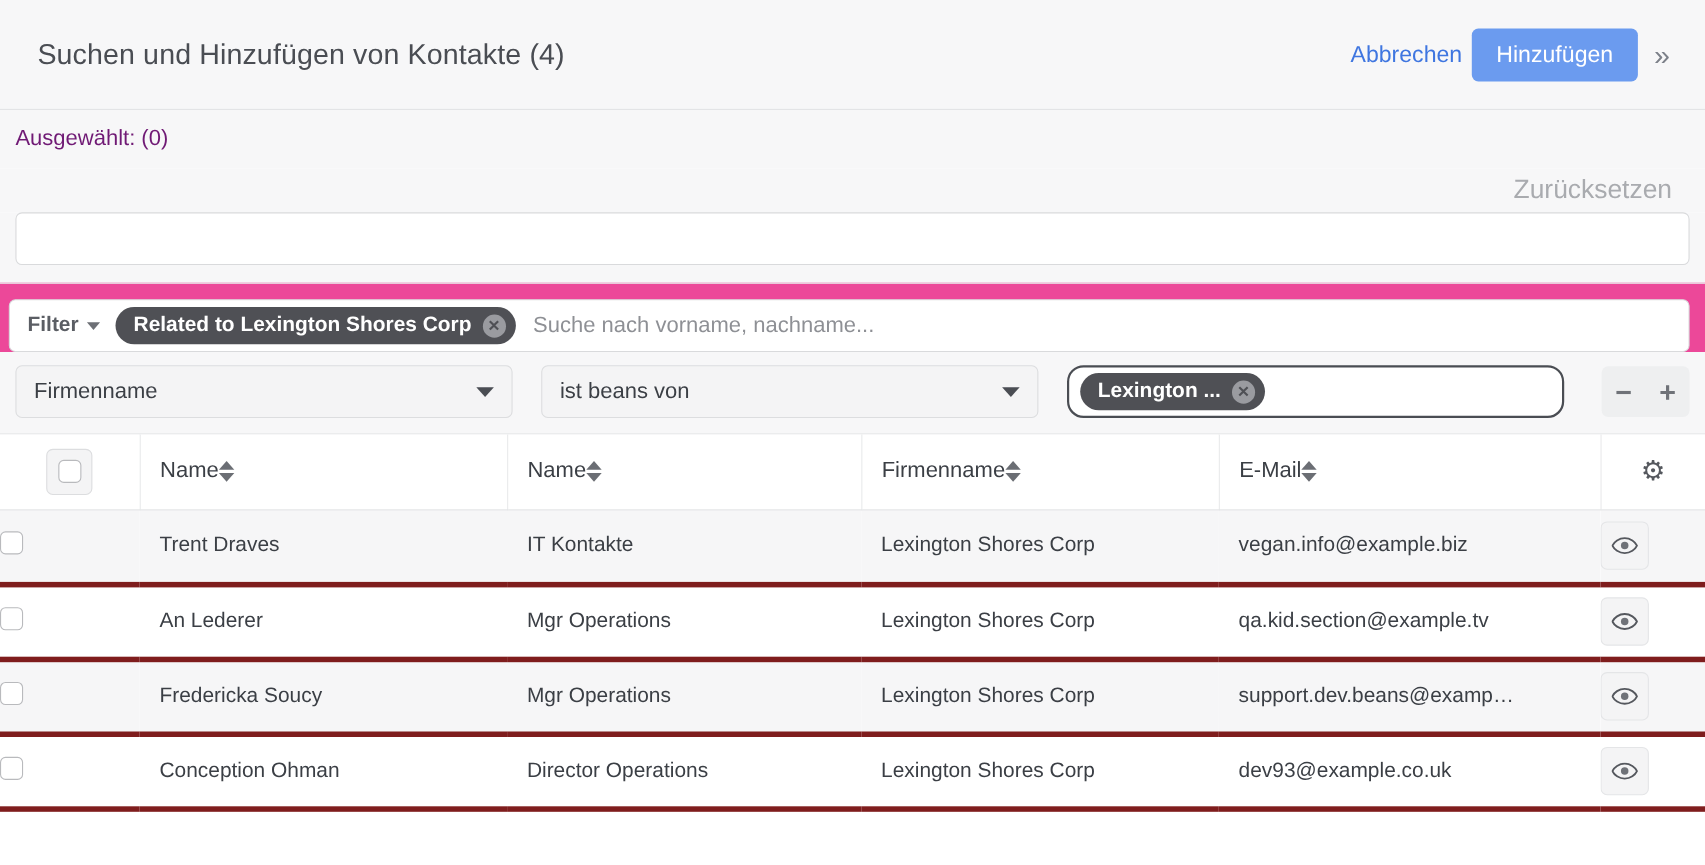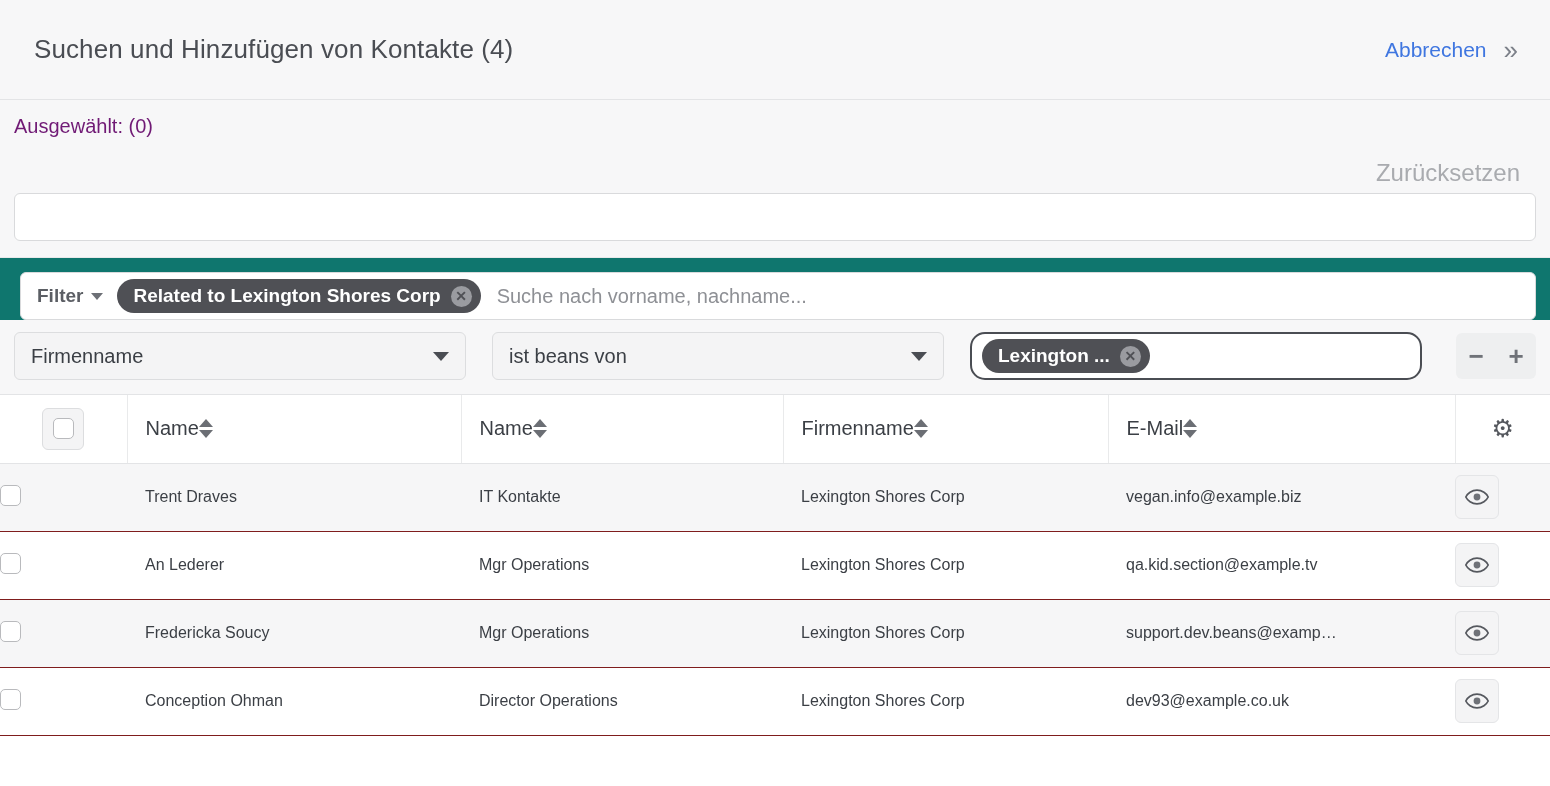--- a/index.html
+++ b/index.html
@@ -100,23 +100,23 @@
     border-radius: 6px;
     font-size: 19px;
     padding: 0 14px;
     font-family: inherit;
     color: #3b3f45;
     outline: none;
   }
 
   
   .filter-row-wrap {
-    background: #0f766e;
+    background: #ec4899;
     border-top: 1px solid #e8e9ea;
-    padding: 14px 14px 0 20px;
+    padding: 14px 14px 0 8px;
   }
   .filter-bar {
     height: 48px;
     background: #ffffff;
     border: 1px solid #d9dadc;
     border-radius: 6px;
     display: flex;
     align-items: center;
     padding: 0;
     overflow: hidden;
@@ -300,24 +300,24 @@
   }
   .gear {
     font-size: 25px;
     color: #55585e;
     cursor: pointer;
     line-height: 1;
   }
 
   tbody td {
     height: 68px;
-    font-size: 16px;
+    font-size: 19px;
     color: #3b3f45;
     padding: 0 18px;
-    border-bottom: 1px solid #7f1d1d;
+    border-bottom: 5px solid #7f1d1d;
     white-space: nowrap;
     overflow: hidden;
     text-overflow: ellipsis;
   }
   tbody tr.odd td { background: #f6f6f7; }
   tbody tr.even td { background: #ffffff; }
   td.col-check { text-align: center; padding: 0; }
   td.col-gear { text-align: center; padding: 0; }
   .eye-btn {
     width: 44px; height: 44px;
@@ -333,20 +333,21 @@
 </style>
 </head>
 <body>
 
 <div class="app">
 
   <div class="header">
     <div class="header-title">Suchen und Hinzufügen von Kontakte (4)</div>
     <div class="header-actions">
       <button class="btn-link">Abbrechen</button>
+      <button class="btn-primary">Hinzufügen</button>
       <span class="chevrons">»</span>
     </div>
   </div>
 
   <div class="selected-bar">
     <span>Ausgewählt: (0)</span>
   </div>
 
   <div class="reset-row">
     <span class="reset-link">Zurücksetzen</span>

